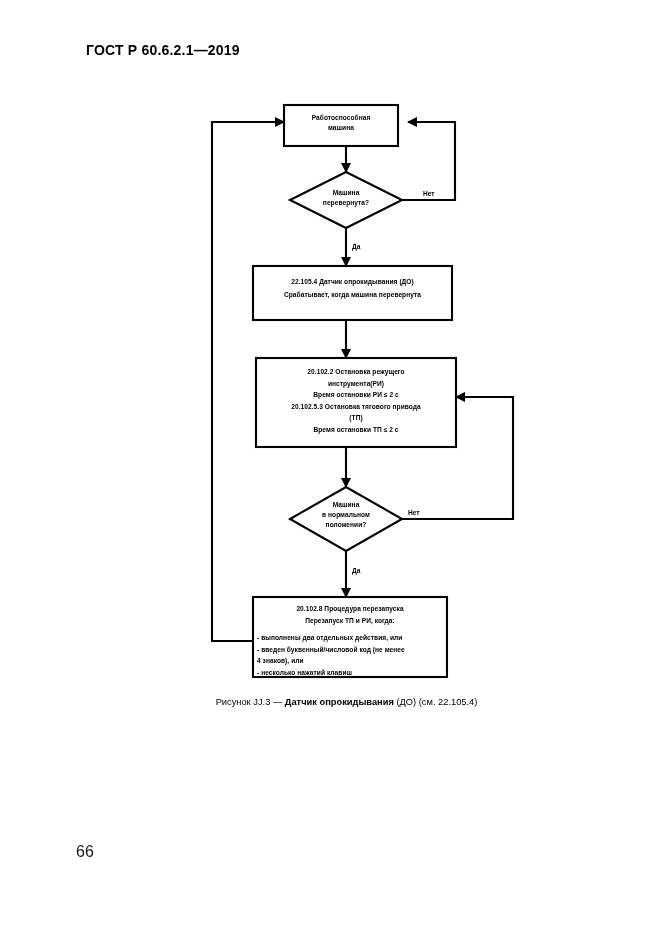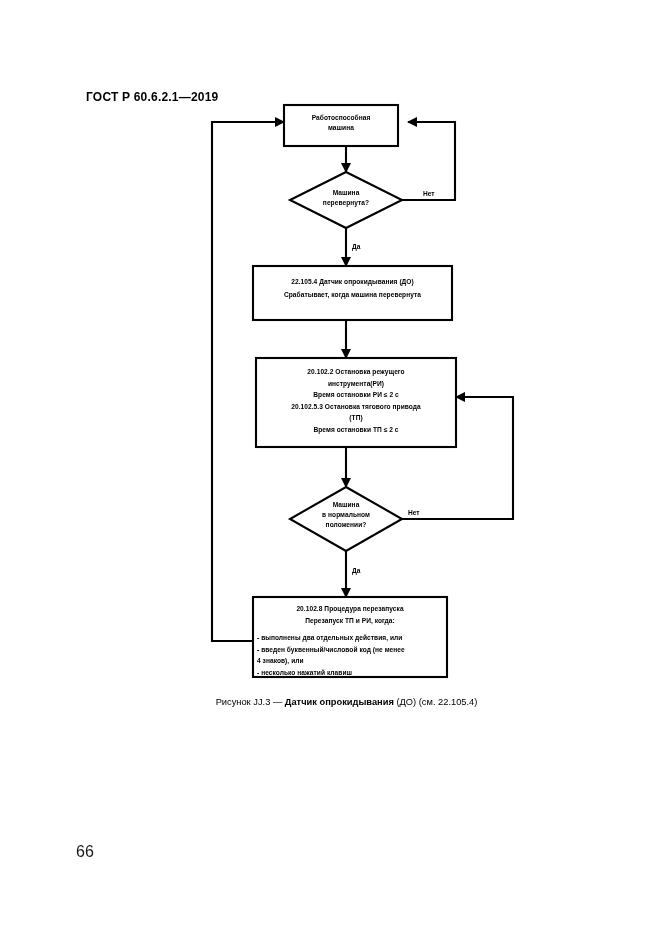--- a/index.html
+++ b/index.html
@@ -17,25 +17,24 @@
   }
   .page {
     position: absolute;
     inset: 0;
     background: #ffffff;
   }
   .header-std {
     position: absolute;
     left: 86px;
     top: 42px;
-    font-size: 12px;
+    font-size: 14px;
     font-weight: bold;
     letter-spacing: 0.2px;
     white-space: nowrap;
-    margin-top: 48px;
   }
   .page-num {
     position: absolute;
     left: 76px;
     top: 843px;
     font-size: 16px;
     color: #1a1a1a;
   }
   .figure-area {
     position: absolute;

